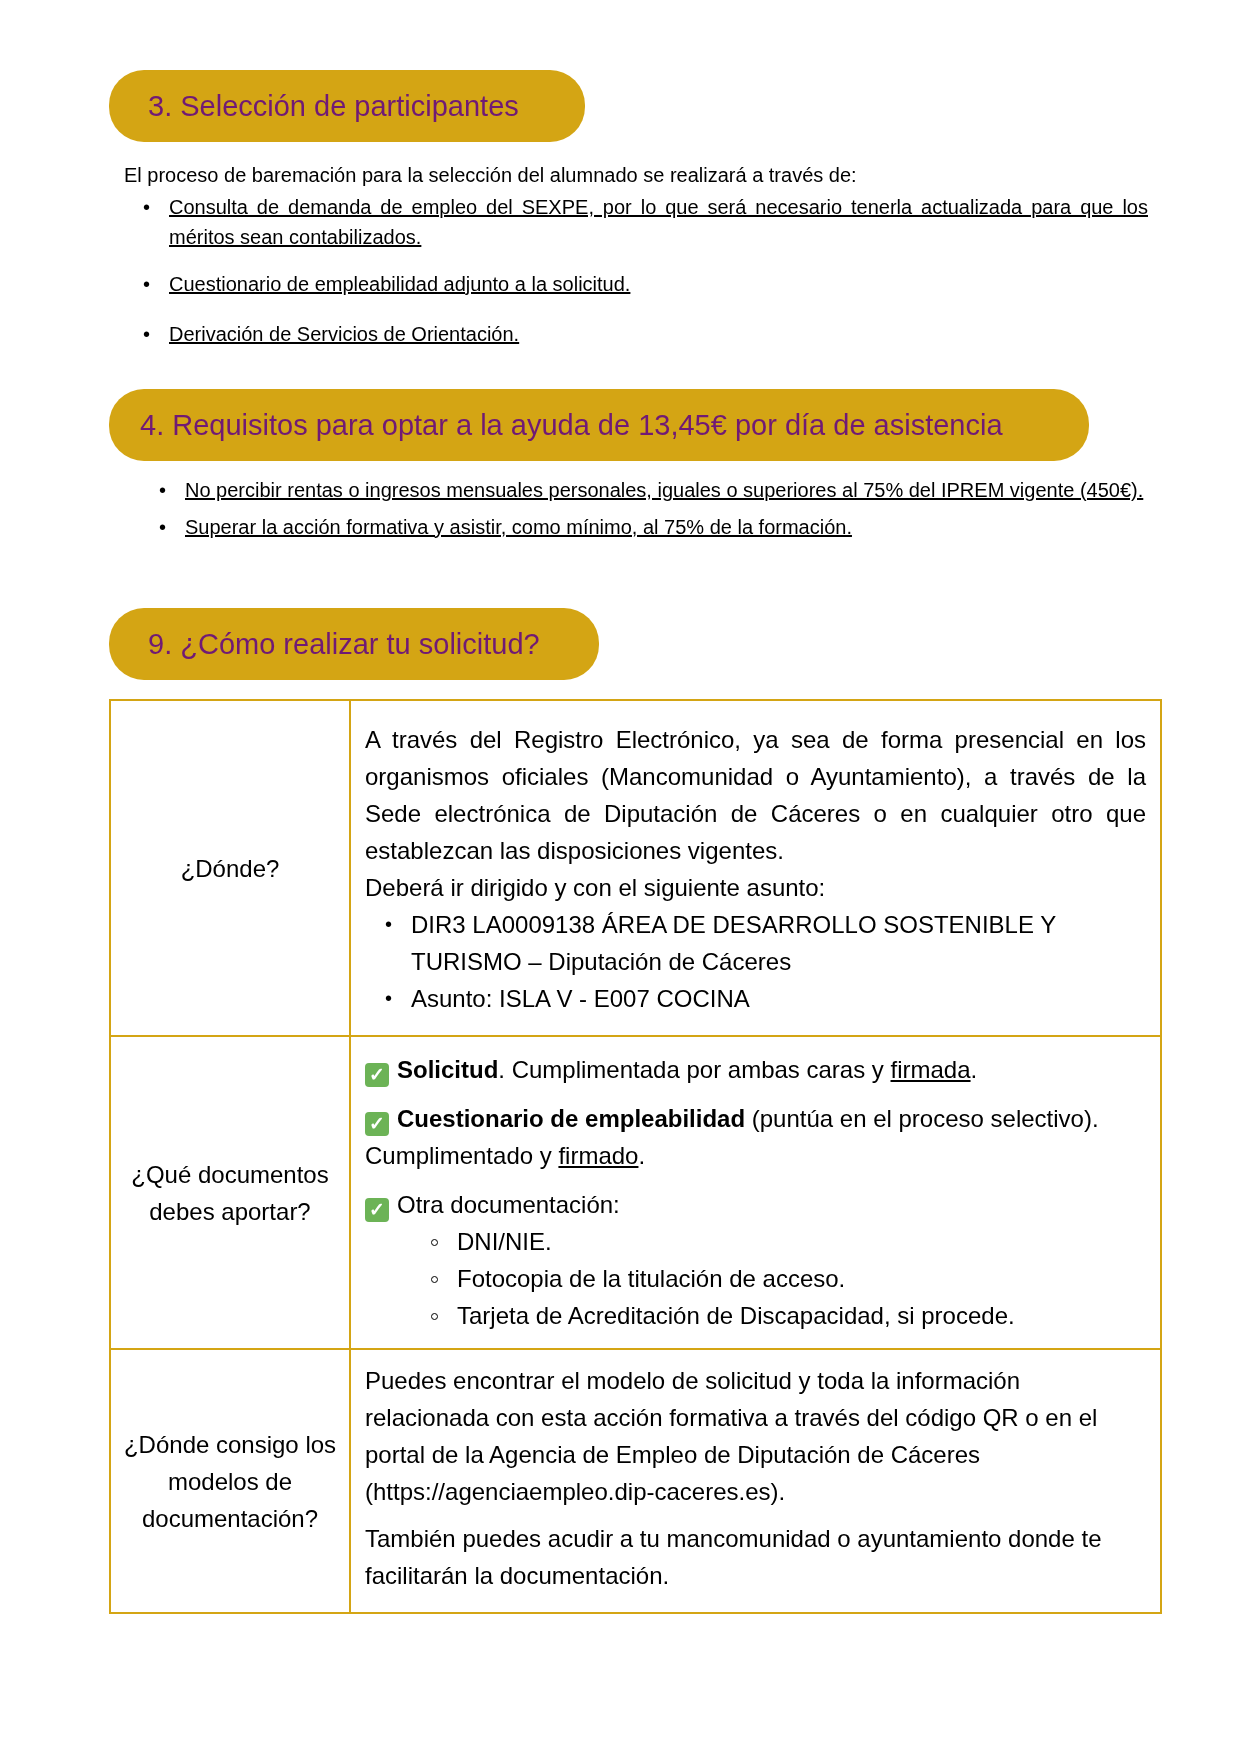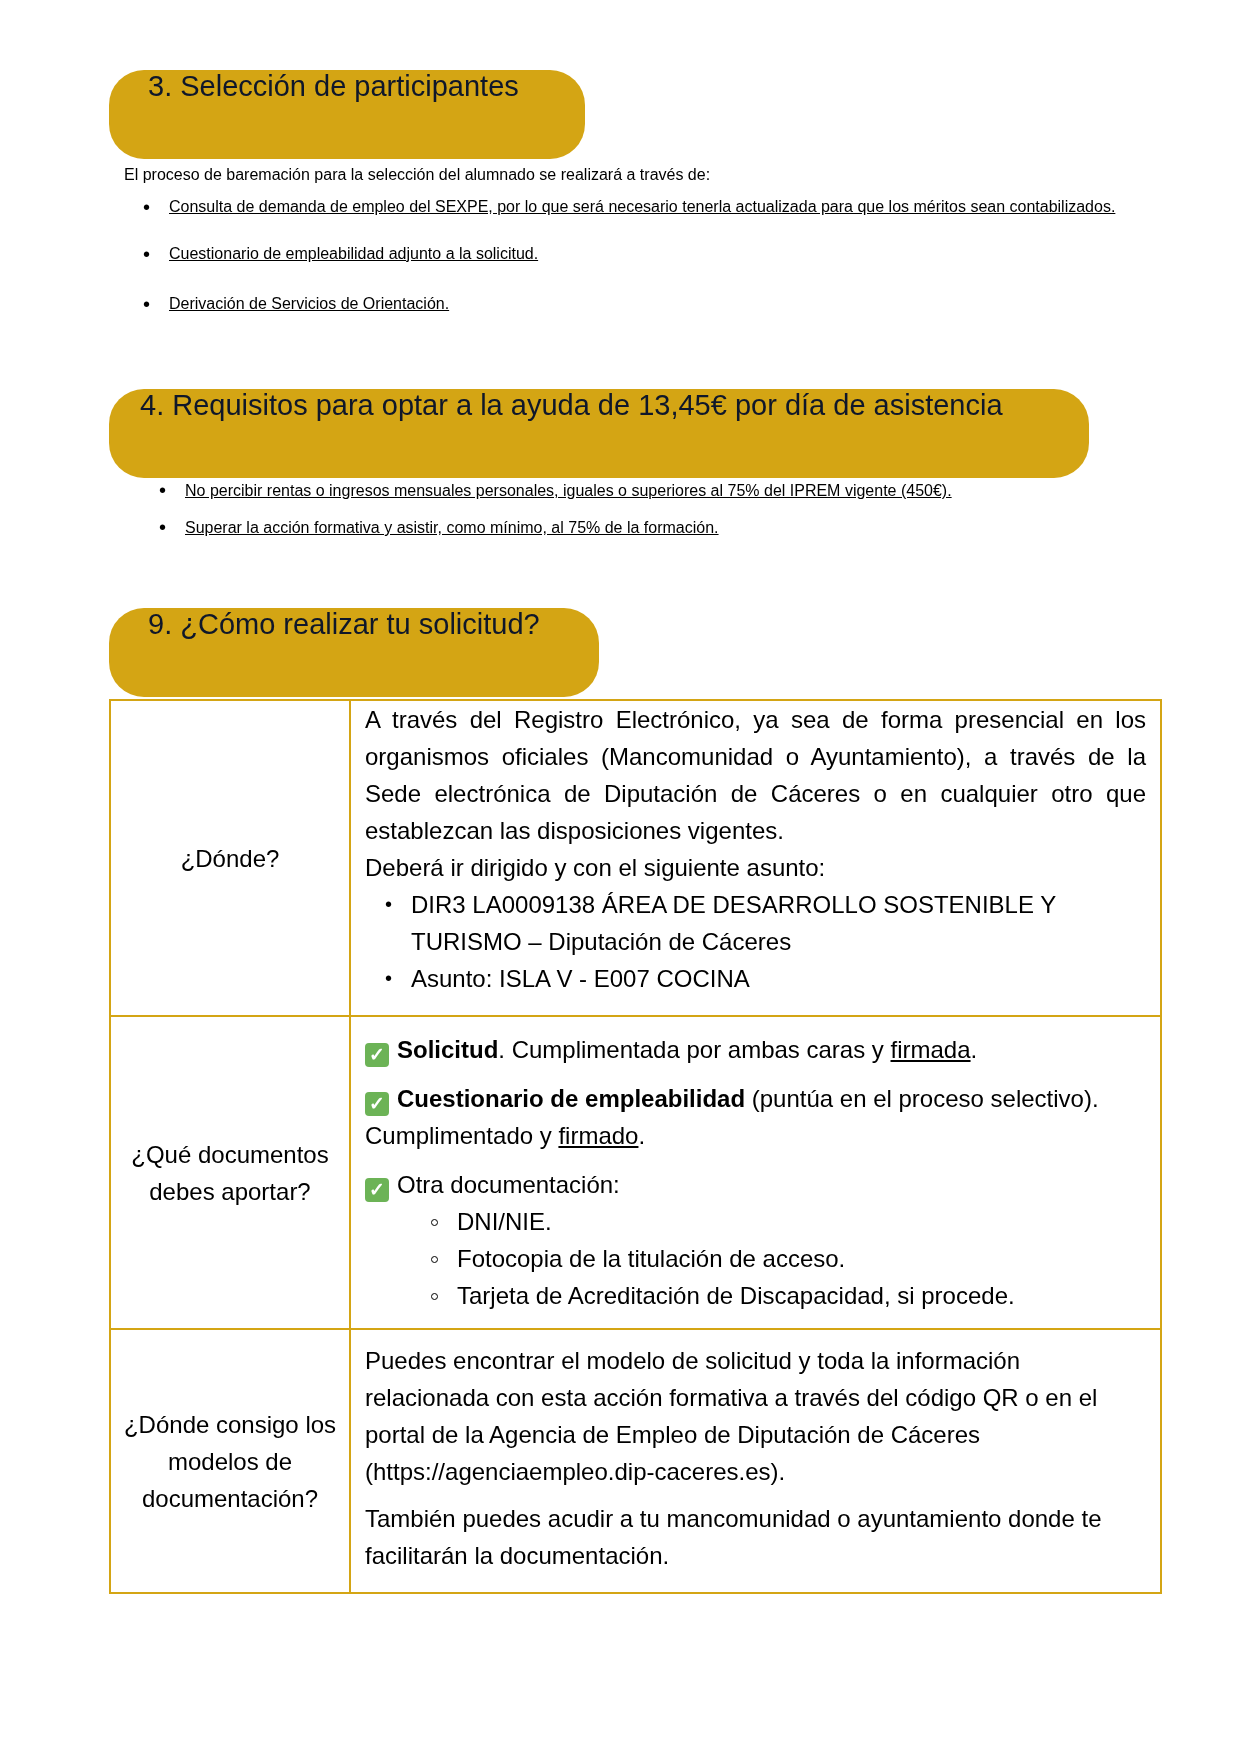--- a/index.html
+++ b/index.html
@@ -1,38 +1,38 @@
 <!DOCTYPE html>
 <html><head>
 <meta charset="utf-8">
 <style>
   html, body { margin: 0; padding: 0; background: #ffffff; }
   body { width: 1241px; height: 1755px; position: relative; font-family: "Liberation Sans", sans-serif; color: #000; overflow: hidden; }
-  .pill { position: absolute; left: 109px; height: 89px; background: #d4a514; border-radius: 35px; color: #0f172a; font-size: 29px; display: flex; box-sizing: border-box; padding-left: 39px; white-space: nowrap; }
+  .pill { position: absolute; left: 109px; height: 72px; background: #d4a514; border-radius: 35px; color: #701a75; font-size: 29px; display: flex; align-items: center; box-sizing: border-box; padding-left: 39px; white-space: nowrap; }
   .pill.p3 { top: 70px; width: 476px; }
   .pill.p4 { top: 389px; width: 980px; padding-left: 31px; }
   .pill.p5 { top: 608px; width: 490px; padding-left: 39px; }
-  .txt { font-size: 16px; line-height: 30px; }
+  .txt { font-size: 20px; line-height: 30px; }
   .intro { position: absolute; left: 124px; top: 160px; }
   ul.bul { margin: 0; padding: 0; list-style: none; }
   ul.bul li { position: relative; padding-left: 45px; text-decoration: underline; }
   ul.bul li::before { content: "•"; position: absolute; left: 19px; top: 0; font-size: 20px; }
   .s3list { position: absolute; left: 124px; top: 192px; width: 1024px; }
   .s3list li { text-align: justify; }
   .s3list li.i1 { margin-bottom: 17px; }
   .s3list li.i2 { margin-bottom: 20px; }
   .s4list { position: absolute; left: 140px; top: 472px; width: 1020px; line-height: 37px; }
   .s4list li::before { left: 18px; }
   table.info { position: absolute; left: 109px; top: 699px; width: 1053px; border-collapse: collapse; }
   table.info td { border: 2px solid #d4a514; vertical-align: middle; font-size: 24px; line-height: 37px; }
   td.lbl { width: 222px; text-align: center; padding: 0 8px; }
   td.val { padding: 0 14px 0 14px; }
   .r1 td { height: 68px; }
   .r1 td.val { vertical-align: top; padding-top: 12px; }
-  .r2 td.val { padding-top: 0; padding-bottom: 18px; margin-left: 8px; }
+  .r2 td.val { padding-top: 20px; padding-bottom: 18px; margin-left: 8px; }
   .just { text-align: justify; }
   .sub { margin: 0; padding: 0; list-style: none; }
   .sub li { position: relative; padding-left: 46px; }
   .sub li::before { content: "•"; position: absolute; left: 20px; font-size: 20px; }
   .r3 td.val { padding-top: 14px; padding-bottom: 14px; }
   .chk { display: inline-block; width: 24px; height: 24px; background: #6cb356; border-radius: 4px; color: #fff; font-size: 19px; line-height: 24px; text-align: center; vertical-align: -3px; margin-right: 8px; font-weight: bold; }
   .doc-item { margin-bottom: 12px; }
   .u { text-decoration: underline; }
   .circ { margin: 0; padding: 0; list-style: none; }
   .circ li { position: relative; padding-left: 92px; }

